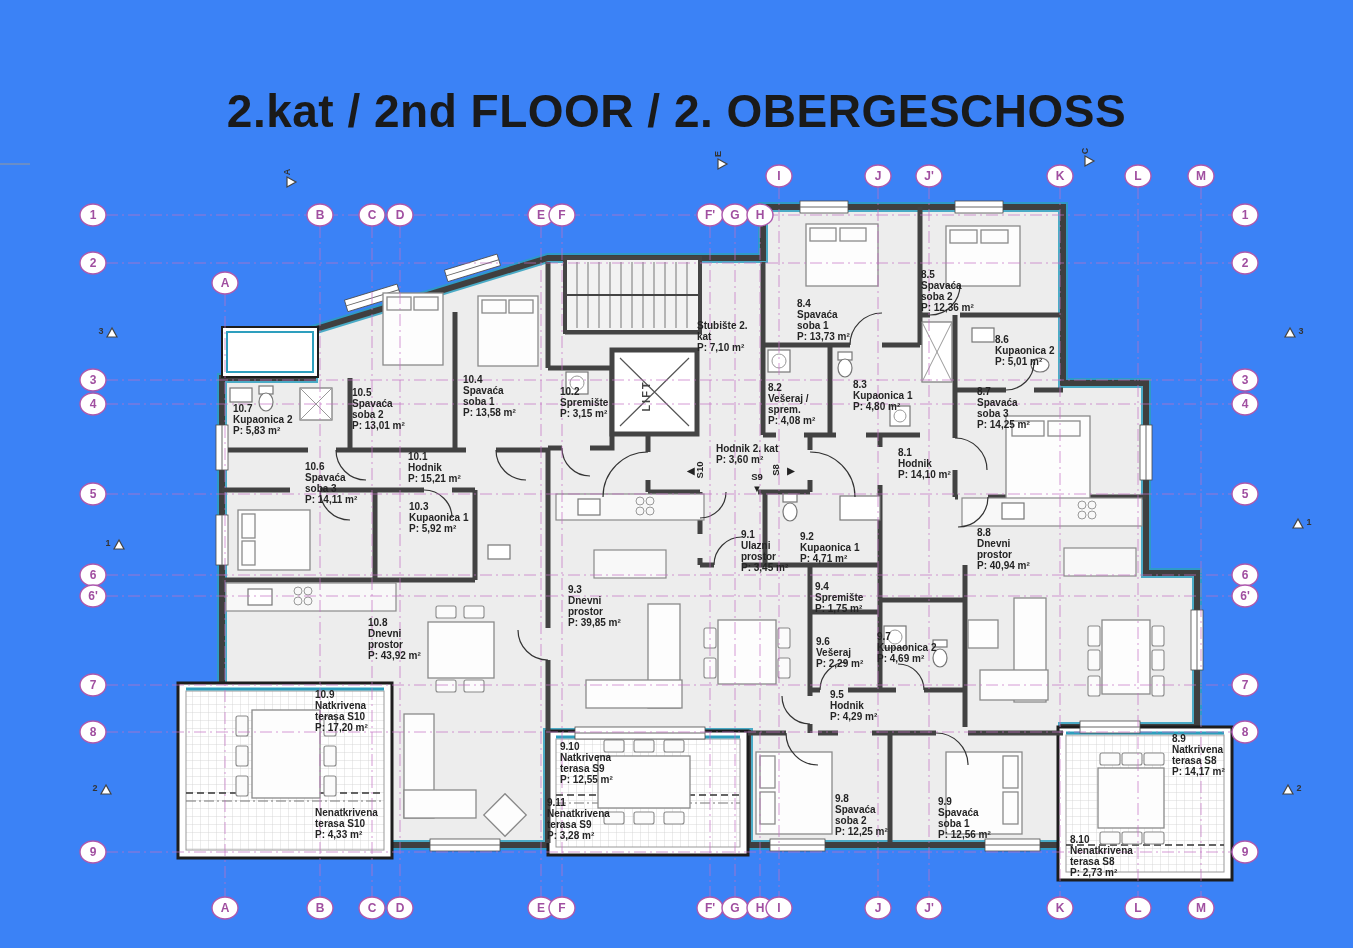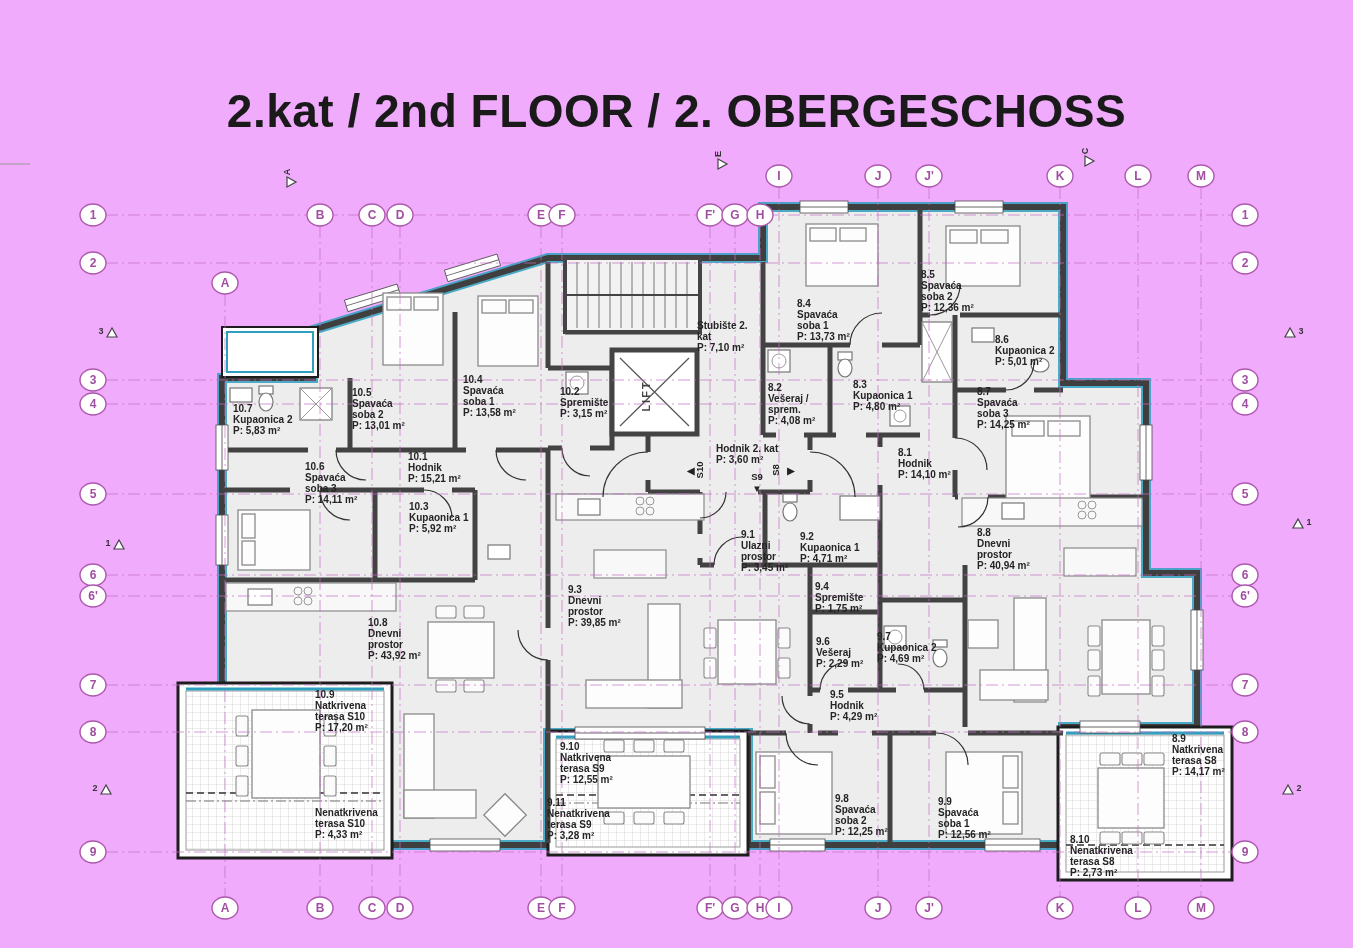--- a/index.html
+++ b/index.html
@@ -1,16 +1,16 @@
 <!DOCTYPE html>
 <html><head>
 <meta charset="utf-8">
 <style>
   html,body{margin:0;padding:0;background:#fff;}
-  #canvas{position:relative;width:1353px;height:948px;background:#f0abfc;overflow:hidden;
+  #canvas{position:relative;width:1353px;height:948px;background:#3b82f6;overflow:hidden;
           font-family:"Liberation Sans",sans-serif;}
   #title{position:absolute;top:84px;left:0;width:100%;text-align:center;
          font-size:46px;font-weight:700;color:#1a1a1a;letter-spacing:0.5px;}
   svg{position:absolute;top:0;left:0;}
   svg text{font-family:"Liberation Sans",sans-serif;}
   .gridline{stroke:#c36fc3;stroke-width:1;stroke-dasharray:12 4 2 4;opacity:.7;fill:none;}
   .bubble{fill:#fff;stroke:#ad58ad;stroke-width:1.4;}
   .bubbletext{fill:#a04fa0;font-size:12px;font-weight:bold;text-anchor:middle;}
   .roomlabel{fill:#242424;font-size:10px;font-weight:bold;}
   .sectiontext{fill:#333;font-size:9px;font-weight:bold;text-anchor:middle;}

